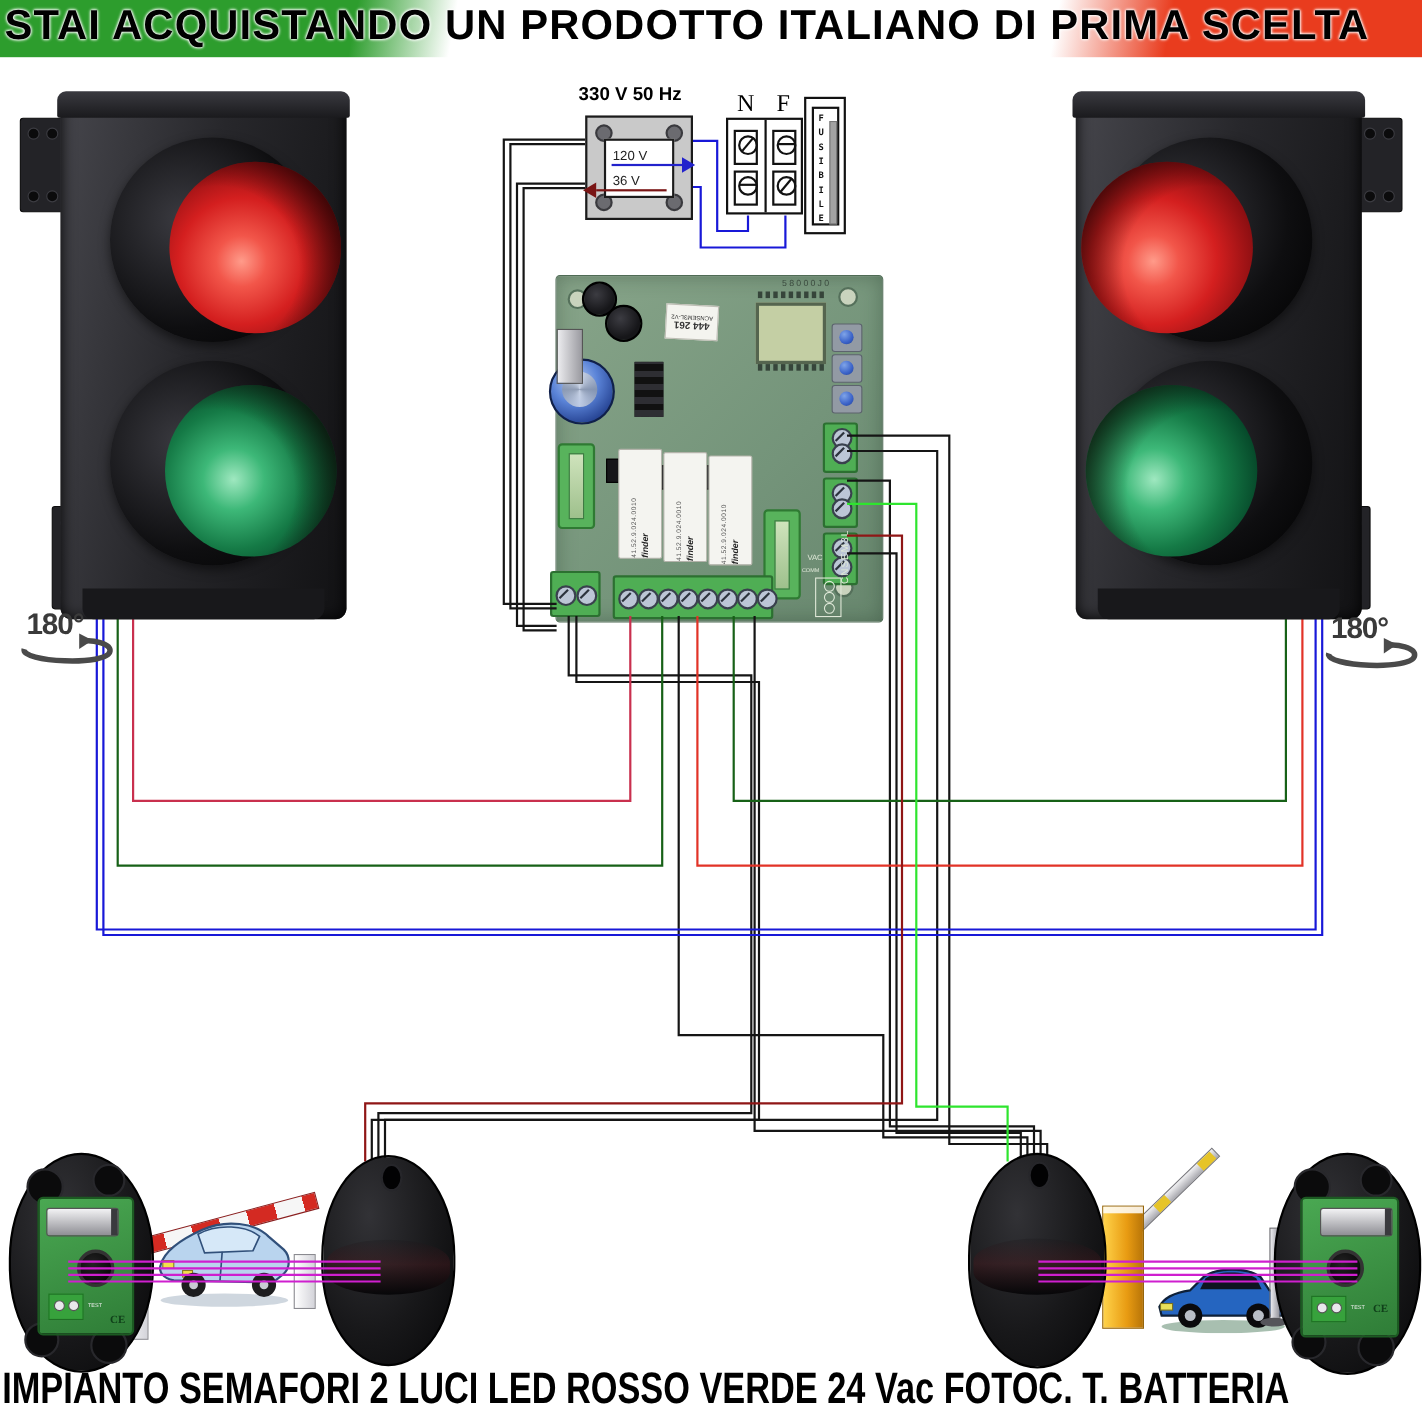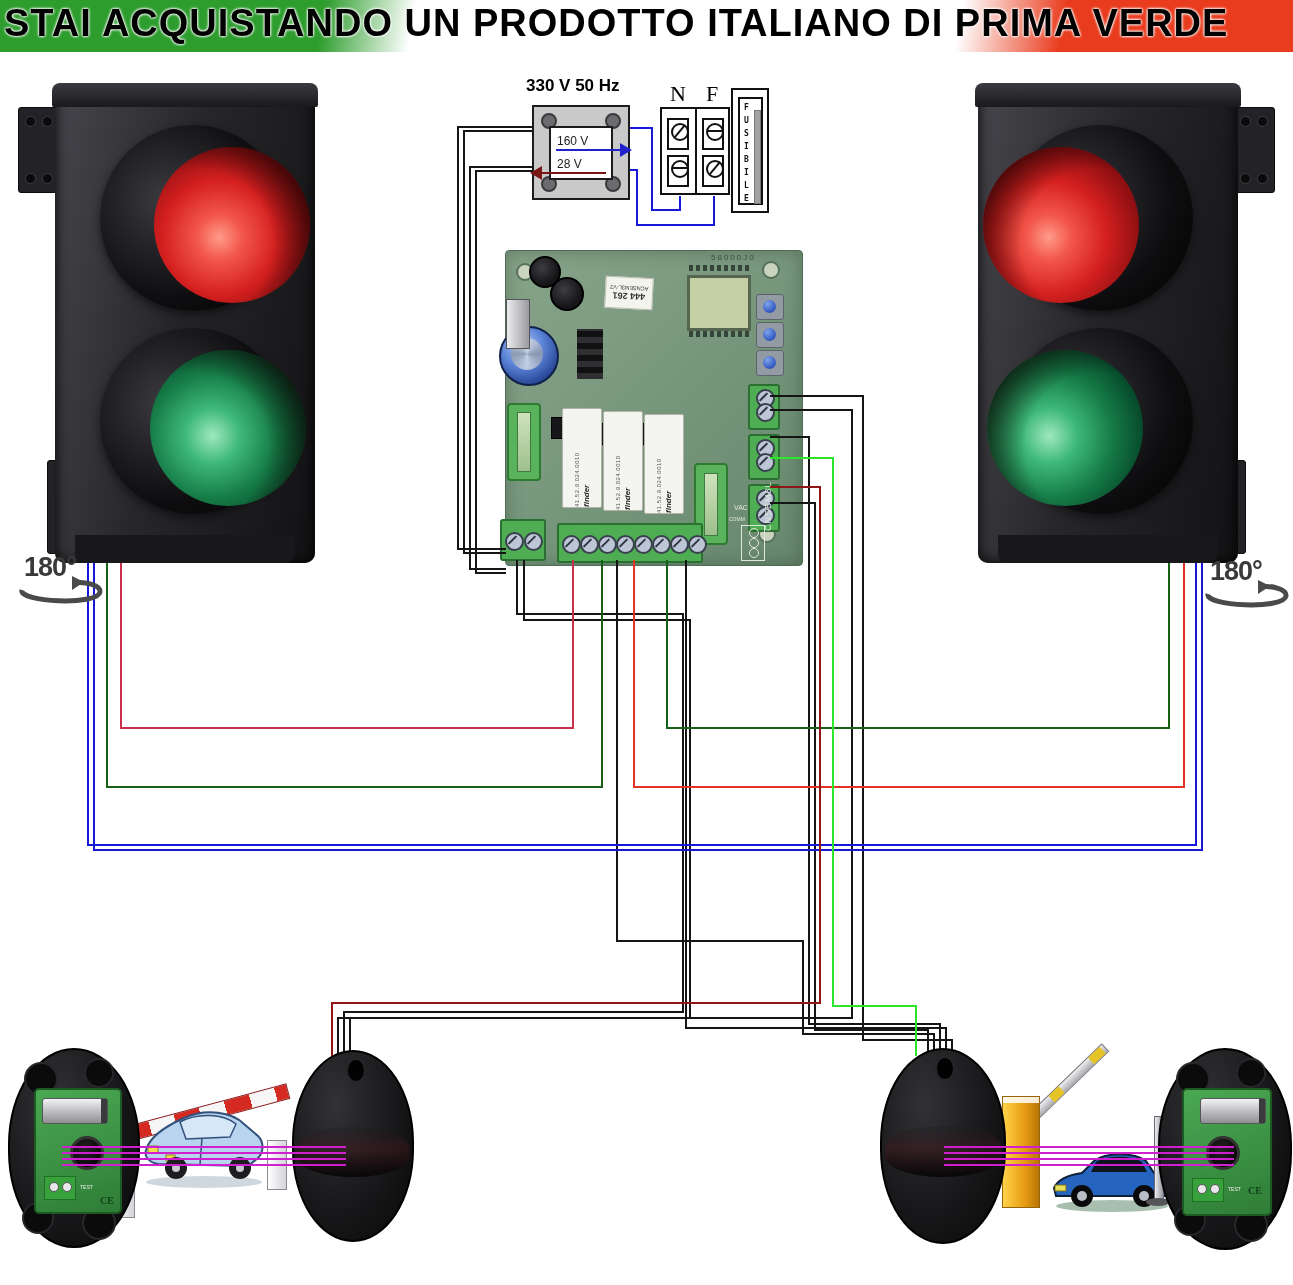--- a/index.html
+++ b/index.html
@@ -135,21 +135,21 @@
   .armR i{position:absolute;top:0;height:100%;background:#e6c428;}
   .poleS{background:linear-gradient(90deg,#ececf0,#96969e);border:1px solid #6a6a70;}
   .base{background:#55555a;border-radius:50%;}
 </style>
 </head>
 <body>
 
 <div id="stage">
 
   <div class="abs" id="banner">
-    <span>STAI ACQUISTANDO UN PRODOTTO ITALIANO DI PRIMA VERDE</span>
+    <span>STAI ACQUISTANDO UN PRODOTTO ITALIANO DI PRIMA SCELTA</span>
   </div>
 
   <svg class="layer" width="1293" height="1285" style="z-index:3">
 
     <path class="w w-blk" d="M532 127 H458 V549 H506"></path>
     <path class="w w-blk" d="M532 131 H464 V553 H506"></path>
     <path class="w w-blk" d="M532 167 H470 V569 H506"></path>
     <path class="w w-blk" d="M532 171 H476 V573 H506"></path>
     <path class="w w-blk" d="M517 560 V614 H683 V1012 H344 V1056"></path>
     <path class="w w-blk" d="M524 560 V620 H690 V1018 H350 V1056"></path>
@@ -174,22 +174,22 @@
     <path class="w w-bgr" d="M770 458 H833 V1006 H916 V1056"></path>
   </svg>
 
   <div class="abs" id="xf-title" style="z-index:4">330 V 50 Hz</div>
   <div class="abs" id="xf-box" style="z-index:4">
     <i class="xf-screw" style="left:7px;top:6px;"></i>
     <i class="xf-screw" style="right:7px;top:6px;"></i>
     <i class="xf-screw" style="left:7px;bottom:6px;"></i>
     <i class="xf-screw" style="right:7px;bottom:6px;"></i>
     <div id="xf-inner">
-      <span class="xf-lab" style="left:6px;top:6px;">160 V</span>
-      <span class="xf-lab" style="left:6px;top:29px;">28 V</span>
+      <span class="xf-lab" style="left:6px;top:6px;">120 V</span>
+      <span class="xf-lab" style="left:6px;top:29px;">36 V</span>
     </div>
 
     <div class="arrow-line" style="left:22px;top:42px;width:68px;background:#2222cc;"></div>
     <div class="tri" style="left:86px;top:36px;border-top:7px solid transparent;border-bottom:7px solid transparent;border-left:12px solid #2222cc;"></div>
 
     <div class="arrow-line" style="left:8px;top:65px;width:64px;background:#7a1515;"></div>
     <div class="tri" style="left:-4px;top:59px;border-top:7px solid transparent;border-bottom:7px solid transparent;border-right:12px solid #7a1515;"></div>
   </div>
 
   <div class="abs" id="nf-box" style="z-index:4">
@@ -466,14 +466,17 @@
     <path class="w w-mag" d="M62 1147 H346"></path>
     <path class="w w-mag" d="M62 1153 H346"></path>
     <path class="w w-mag" d="M62 1159 H346"></path>
     <path class="w w-mag" d="M62 1165 H346"></path>
     <path class="w w-mag" d="M944 1147 H1234"></path>
     <path class="w w-mag" d="M944 1153 H1234"></path>
     <path class="w w-mag" d="M944 1159 H1234"></path>
     <path class="w w-mag" d="M944 1165 H1234"></path>
   </svg>
 
+  <div class="abs" id="caption">
+    <span>IMPIANTO SEMAFORI 2 LUCI LED ROSSO VERDE 24 Vac FOTOC. T. BATTERIA</span>
+  </div>
 
 </div>
 
 </body></html>

